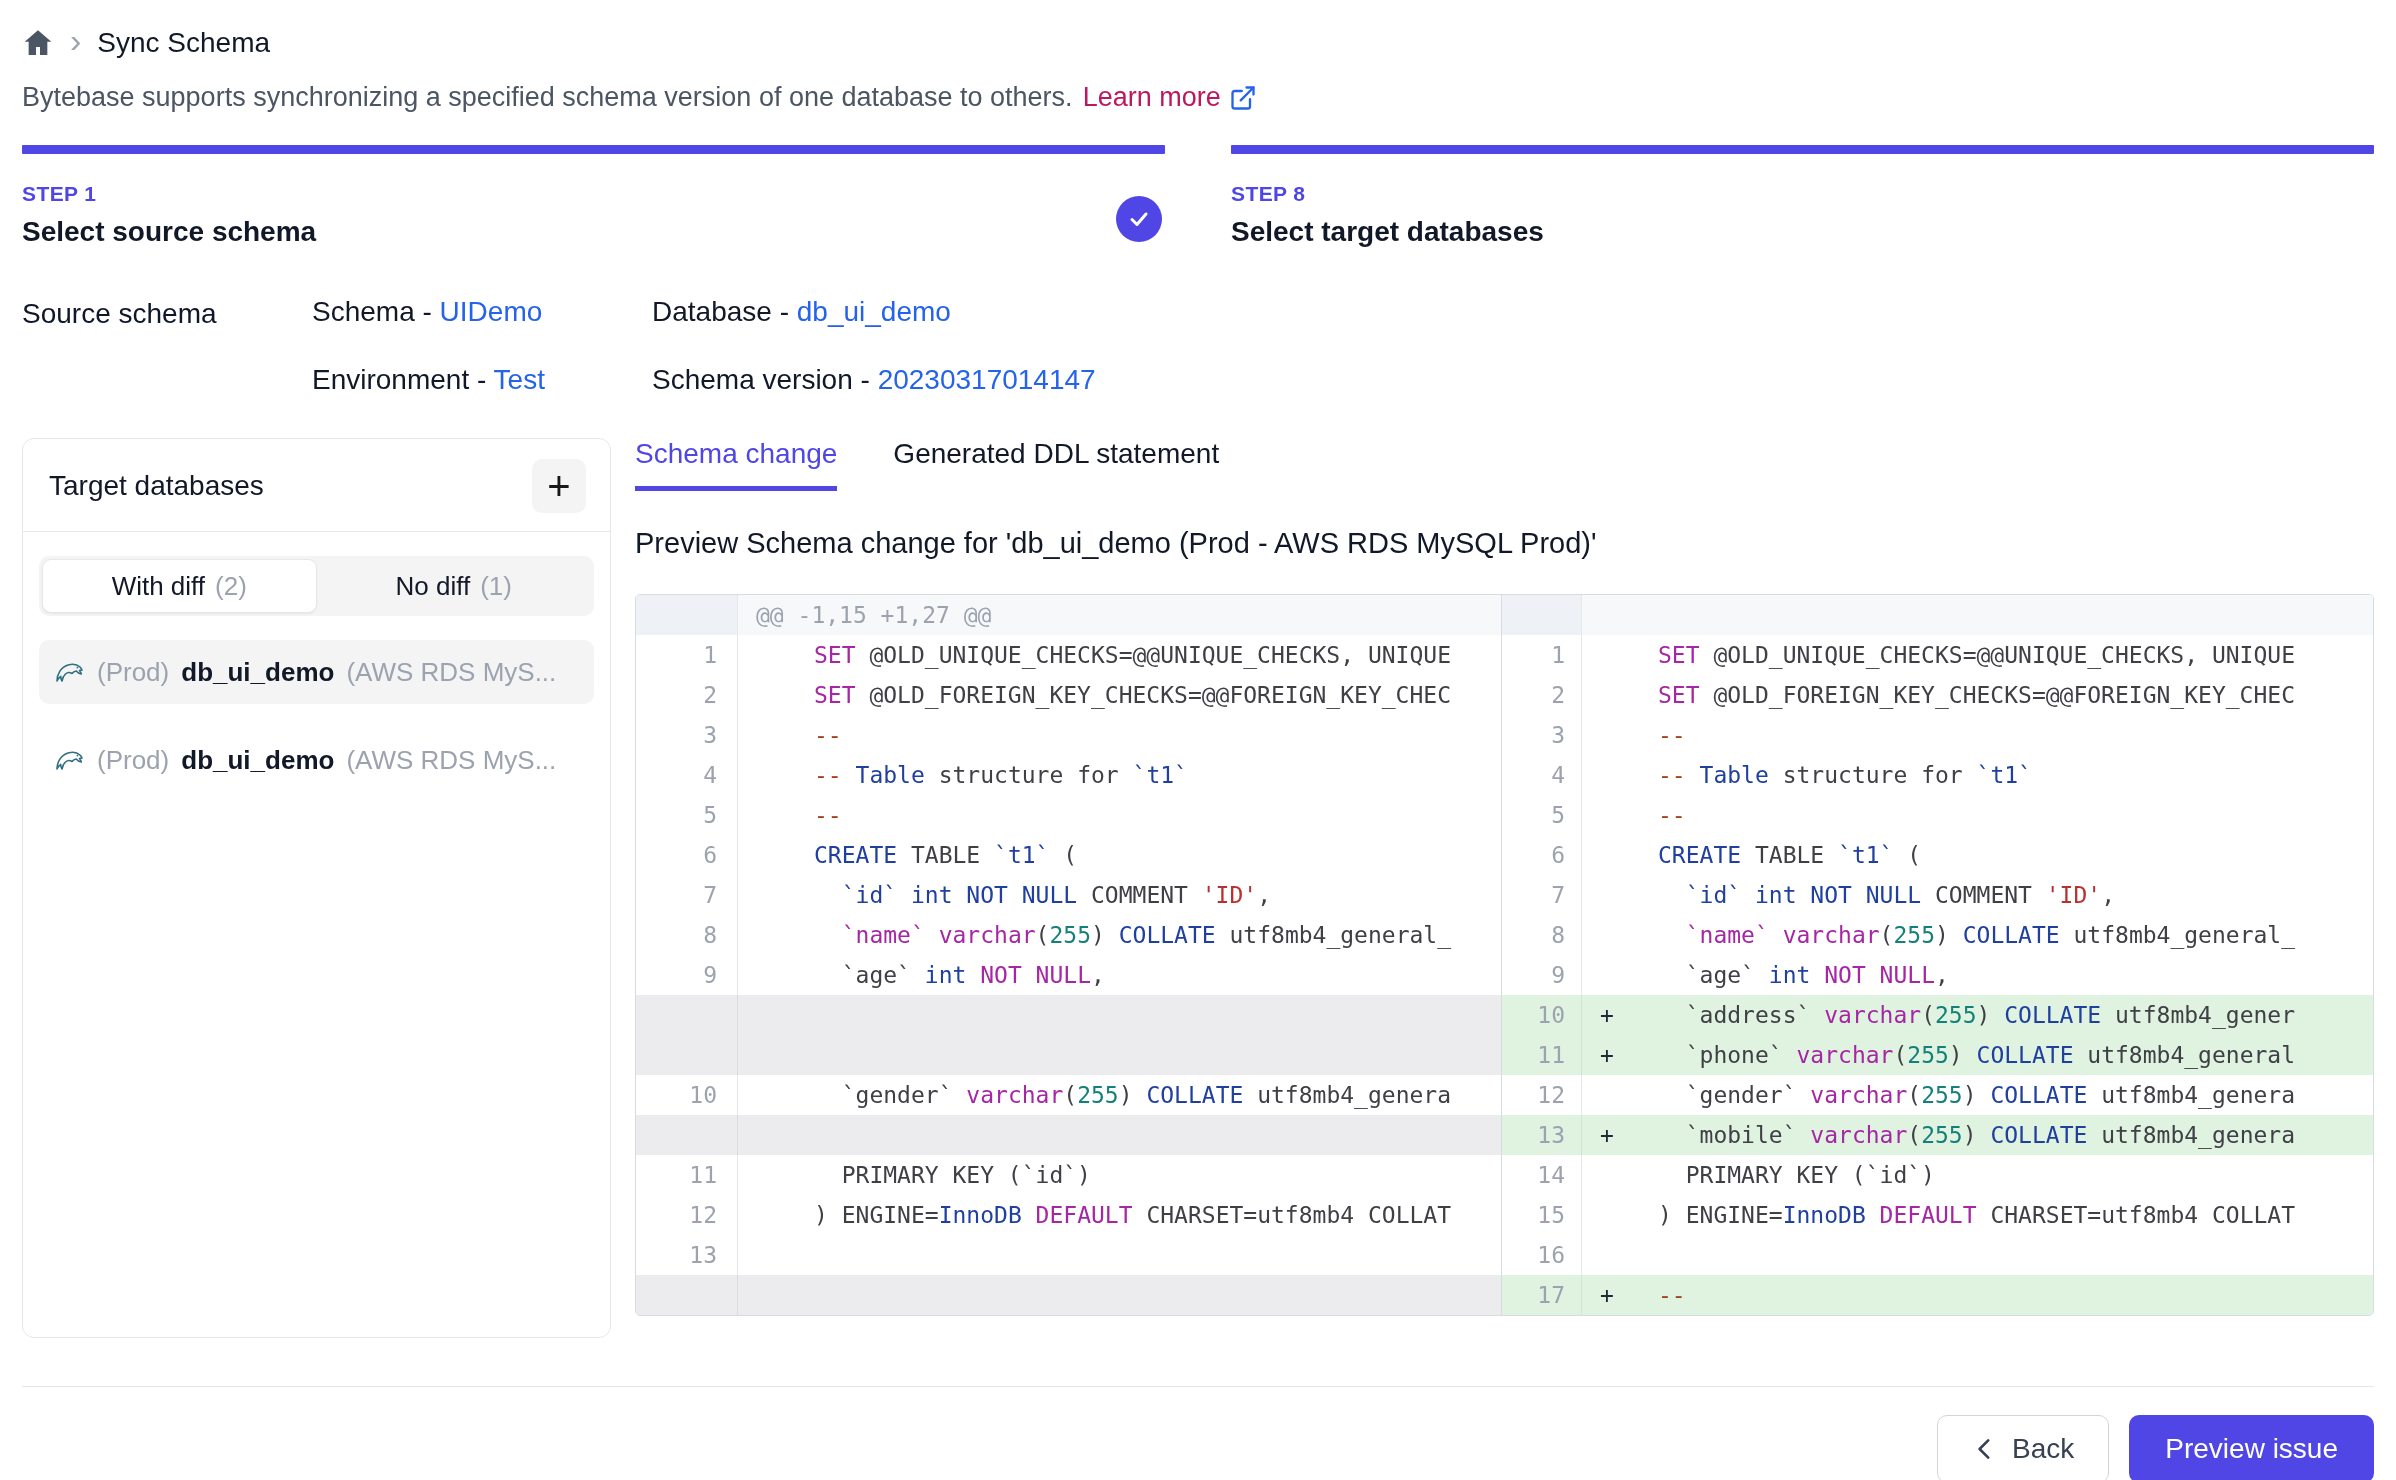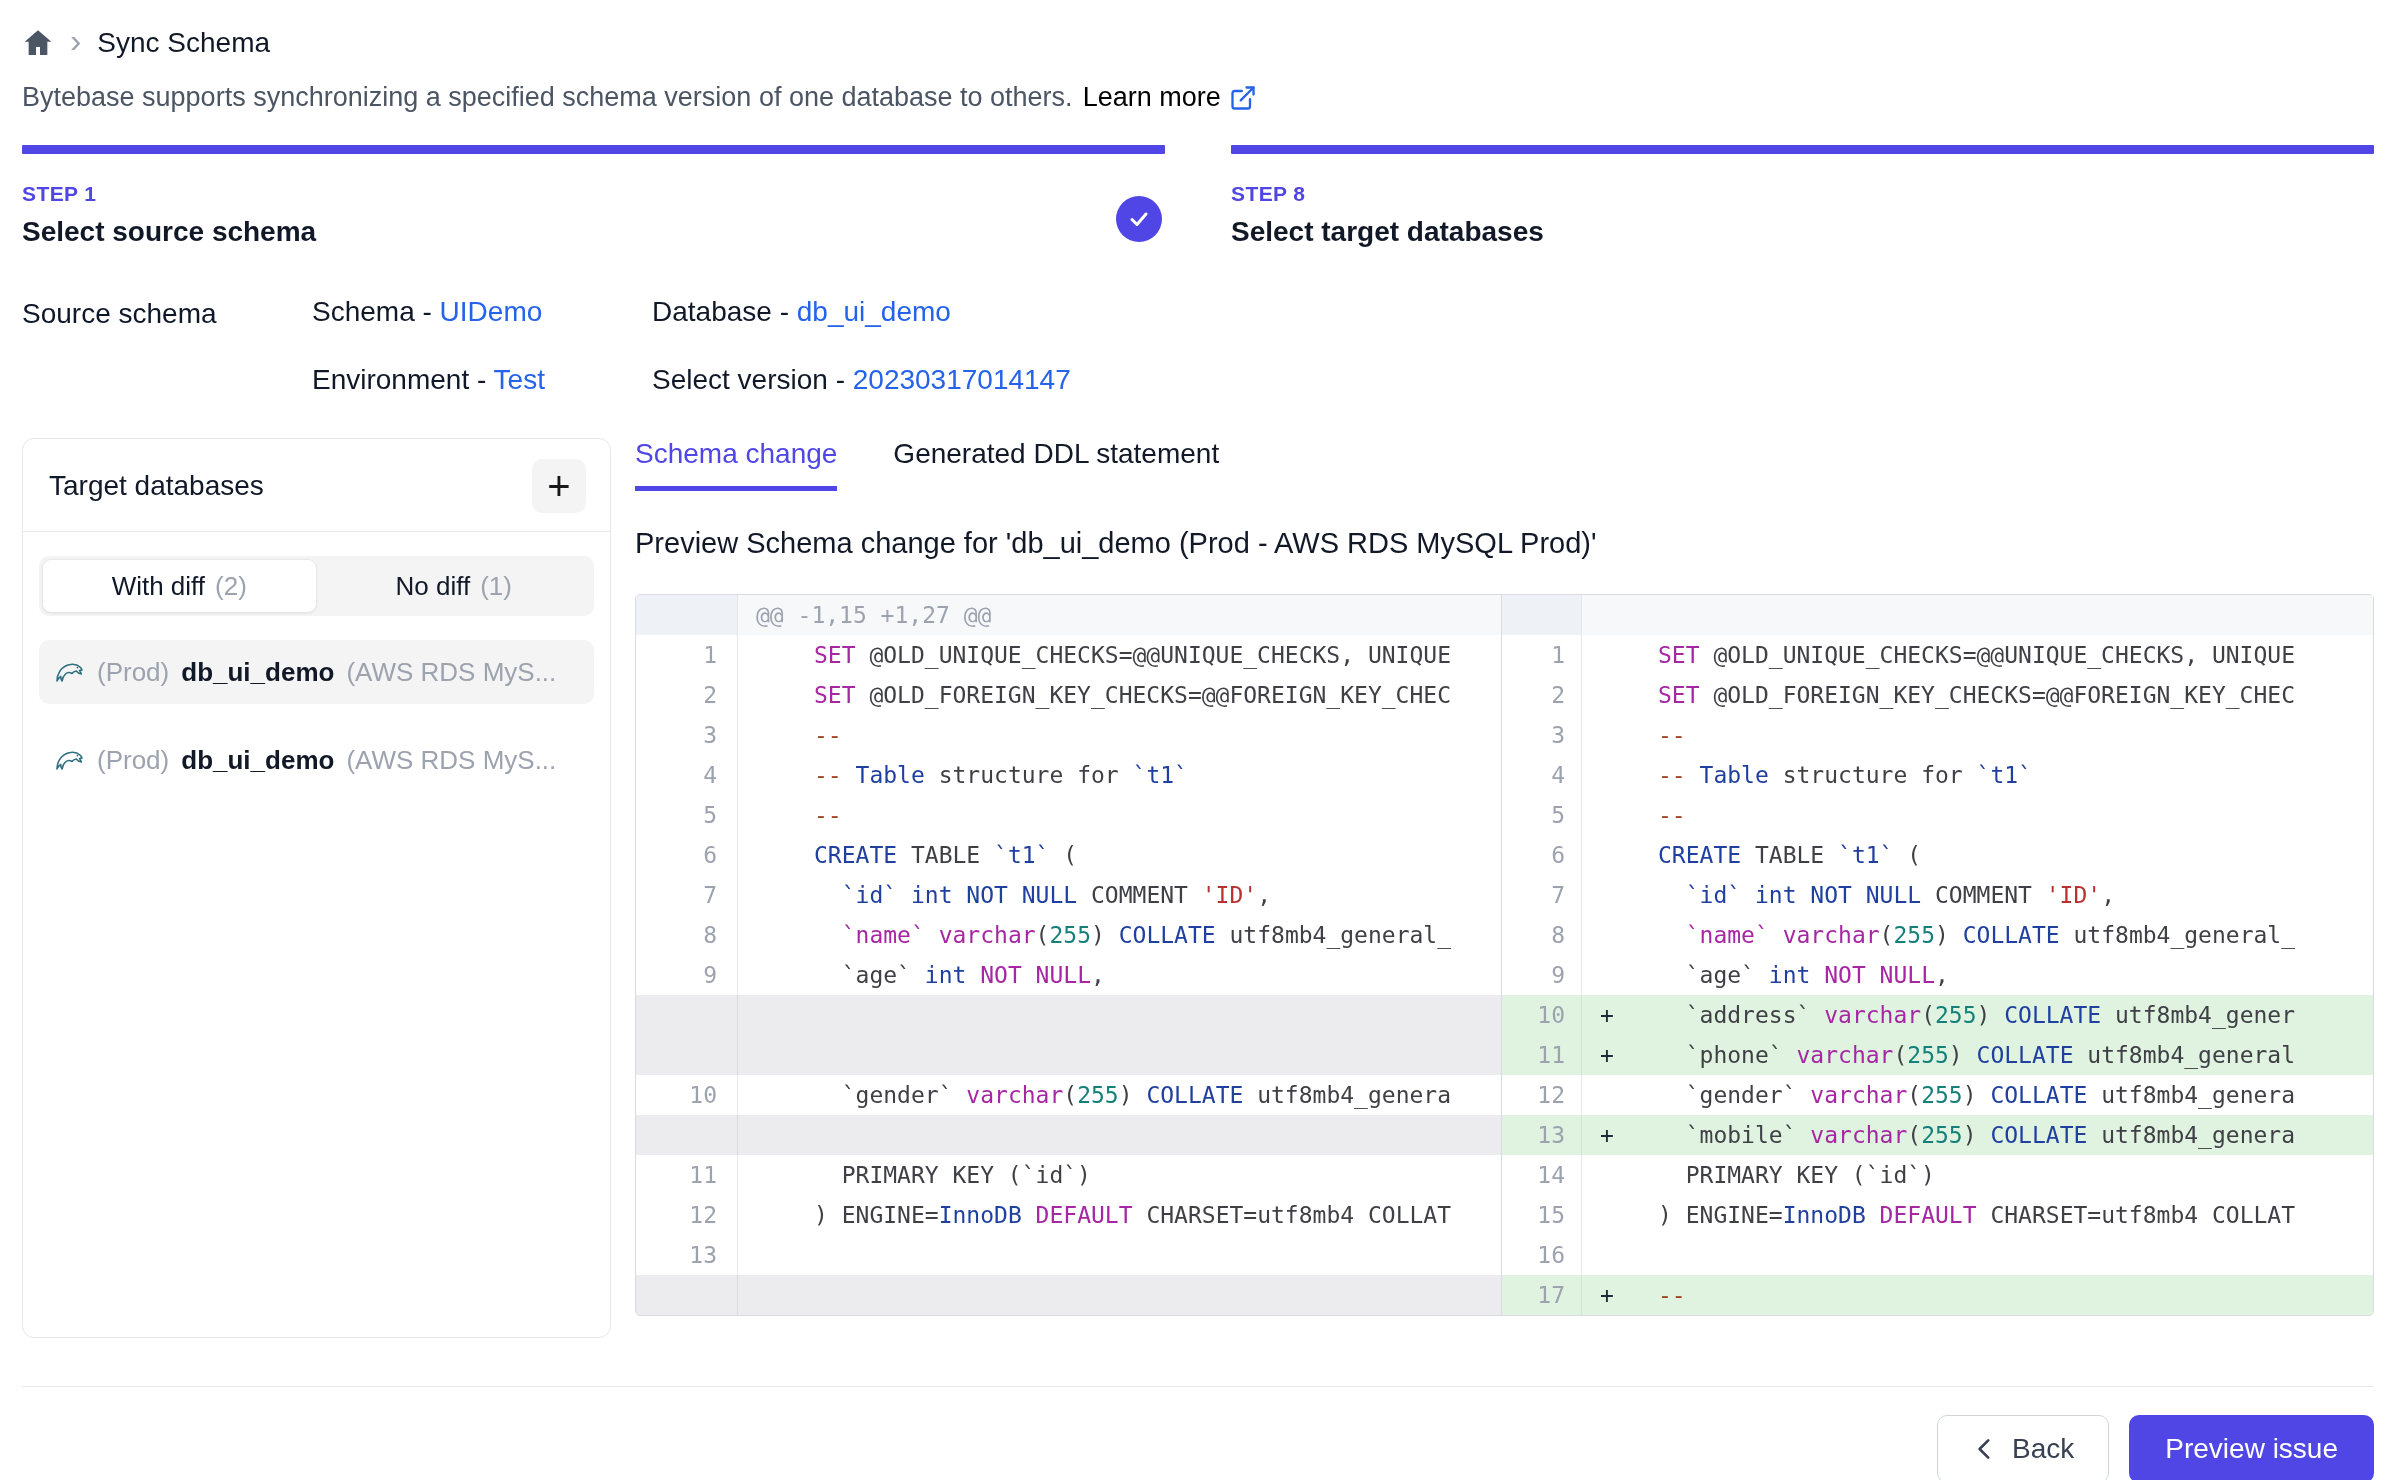--- a/index.html
+++ b/index.html
@@ -12,21 +12,21 @@
   .page { padding: 20px 22px 0 22px; }
 
   
   .breadcrumb { display:flex; align-items:center; gap:16px; height:46px; }
   .home-ic { width:32px; height:32px; display:block; }
   .crumb-sep { font-size:34px; color:#9ca3af; line-height:1; margin-top:-6px; }
   .crumb-title { font-size:28px; color:#111827; font-weight:500; }
 
   
   .intro { margin-top:16px; font-size:27px; color:#4b5563; display:flex; align-items:center; gap:10px; }
-  .intro a { color:#000000; text-decoration:none; display:inline-flex; align-items:center; gap:8px; cursor:pointer; }
+  .intro a { color:#be185d; text-decoration:none; display:inline-flex; align-items:center; gap:8px; cursor:pointer; }
   .ext-ic { width:28px; height:28px; }
 
   
   .bars { display:flex; gap:66px; margin-top:32px; }
   .bar { flex:1; height:9px; background:#4f46e5; border-radius:1px; }
   .steps { display:flex; gap:66px; }
   .step { flex:1; position:relative; padding-top:28px; }
   .step-label { font-size:21px; font-weight:700; color:#4f46e5; letter-spacing:.4px; }
   .step-title { font-size:28px; font-weight:600; color:#111827; margin-top:10px; }
   .step-check { position:absolute; right:3px; top:42px; width:46px; height:46px; border-radius:50%;
@@ -157,21 +157,21 @@
       <div class="field">
         <span>Schema - </span><a>UIDemo</a>
       </div>
       <div class="field">
         <span>Database - </span><a>db_ui_demo</a>
       </div>
       <div class="field">
         <span>Environment - </span><a>Test</a>
       </div>
       <div class="field">
-        <span>Select version - </span><a>20230317014147</a>
+        <span>Schema version - </span><a>20230317014147</a>
       </div>
     </div>
   </div>
 
   <div class="main">
 
     <div class="card">
       <div class="card-header">
         <div class="card-title">Target databases</div>
         <button class="plus-btn">+</button>

